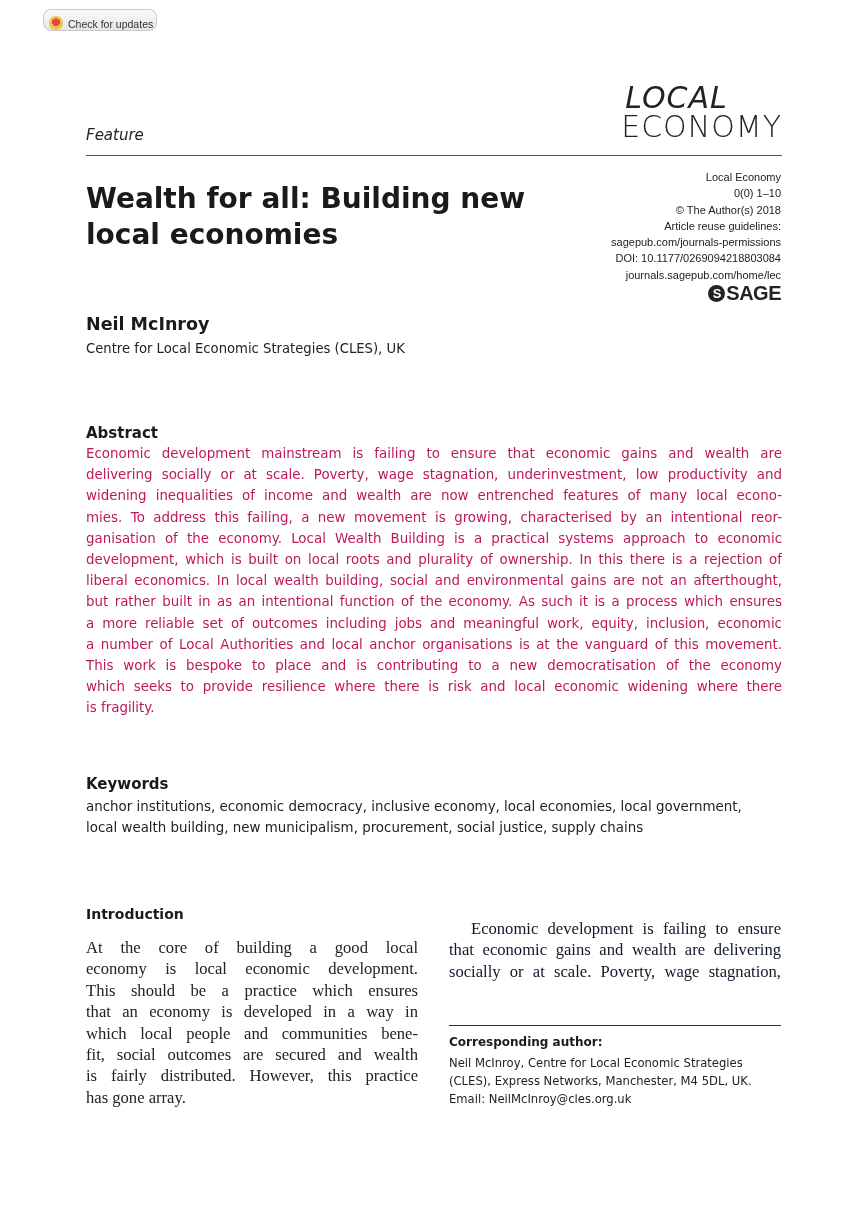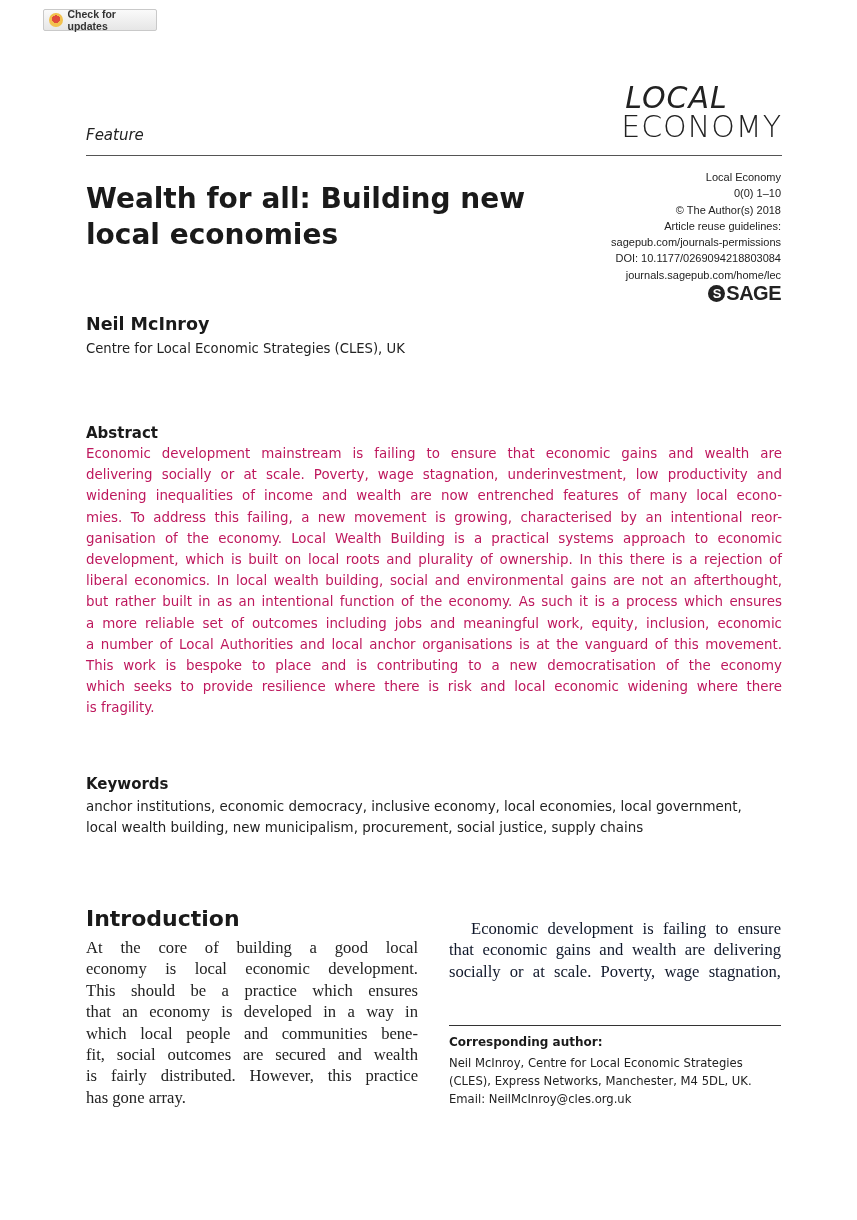--- a/index.html
+++ b/index.html
@@ -1,22 +1,22 @@
 <!DOCTYPE html>
 <html><head>
 <meta charset="utf-8">
 <style>
   html, body { margin: 0; padding: 0; background: #ffffff; }
   body { width: 857px; height: 1220px; position: relative; overflow: hidden; color: #222; font-family: "DejaVu Sans", sans-serif; }
   .abs { position: absolute; }
   .check-updates {
     left: 43px; top: 9px; width: 114px; height: 22px;
     background: linear-gradient(#fafafa, #e6e6e6);
-    border: 1px solid #c9c9c9; border-radius: 2px;
-    display: flex; align-items: center; box-sizing: border-box; cursor: pointer; font-weight: bold;
+    border: 1px solid #c9c9c9; border-radius: 8px;
+    display: flex; align-items: flex-end; box-sizing: border-box; cursor: pointer;
   }
   .check-updates .badge { width: 14px; height: 14px; border-radius: 50%; margin: 0 5px 0 5px;
     background: radial-gradient(circle at 50% 45%, #e04b3c 0 4px, #f2c14e 4px 7px); }
   .check-updates .lbl { font-family: "Liberation Sans", sans-serif; font-size: 10.5px; color: #333; }
 
   .journal-logo { right: 75px; top: 83px; text-align: right; font-family: "DejaVu Sans", sans-serif; color: #222; font-weight: 300; line-height: 29px; }
   .journal-logo .l1 { font-size: 30px; letter-spacing: 1px; text-align: left; padding-left: 4px; font-style: italic; }
   .journal-logo .l2 { font-size: 30px; letter-spacing: 1px; }
 
   .feature-label { left: 86px; top: 126px; font-family: "DejaVu Sans", sans-serif; font-style: italic; font-size: 15px; color: #222; }
@@ -31,21 +31,21 @@
   .affil { left: 86px; top: 341px; font-family: "DejaVu Sans", sans-serif; font-size: 13.2px; color: #222; }
 
   .section-head { font-family: "DejaVu Sans", sans-serif; font-weight: bold; font-size: 15px; color: #1a1a1a; }
   .abstract-head { left: 86px; top: 424px; }
   .abstract-body { left: 86px; top: 443px; width: 696px; font-family: "DejaVu Sans", sans-serif; font-size: 13.4px; line-height: 21.2px; text-align: justify; color: #be185d; }
   .abstract-body .ln { display: block; text-align: justify; text-align-last: justify; white-space: nowrap; }
   .abstract-body .ln.last { text-align-last: left; }
   .kw-head { left: 86px; top: 775px; }
   .kw-body { left: 86px; top: 796px; width: 700px; font-family: "DejaVu Sans", sans-serif; font-size: 13.4px; line-height: 21.2px; color: #222; }
 
-  .intro-head { left: 86px; top: 906px; font-size: 22px; }
+  .intro-head { left: 86px; top: 906px; font-size: 14px; }
   .intro-body { left: 86px; top: 937px; width: 332px; font-family: "Liberation Serif", serif; font-size: 16.6px; line-height: 21.4px; color: #222; }
   .intro-body .ln { display: block; text-align: justify; text-align-last: justify; white-space: nowrap; }
   .intro-body .ln.last { text-align-last: left; }
   .col2-body { left: 449px; top: 918px; width: 332px; font-family: "Liberation Serif", serif; font-size: 16.6px; line-height: 21.4px; color: #0f172a; }
   .col2-body .ln { display: block; text-align: justify; text-align-last: justify; white-space: nowrap; }
   .col2-body .ln.indent { padding-left: 22px; }
 
   .fn-rule { left: 449px; top: 1025px; width: 332px; height: 1px; background: #333; }
   .corr-head { left: 449px; top: 1035px; font-family: "DejaVu Sans", sans-serif; font-weight: bold; font-size: 12px; color: #1a1a1a; }
   .corr-body { left: 449px; top: 1054px; width: 340px; font-family: "DejaVu Sans", sans-serif; font-size: 11.6px; line-height: 18.2px; color: #222; }

